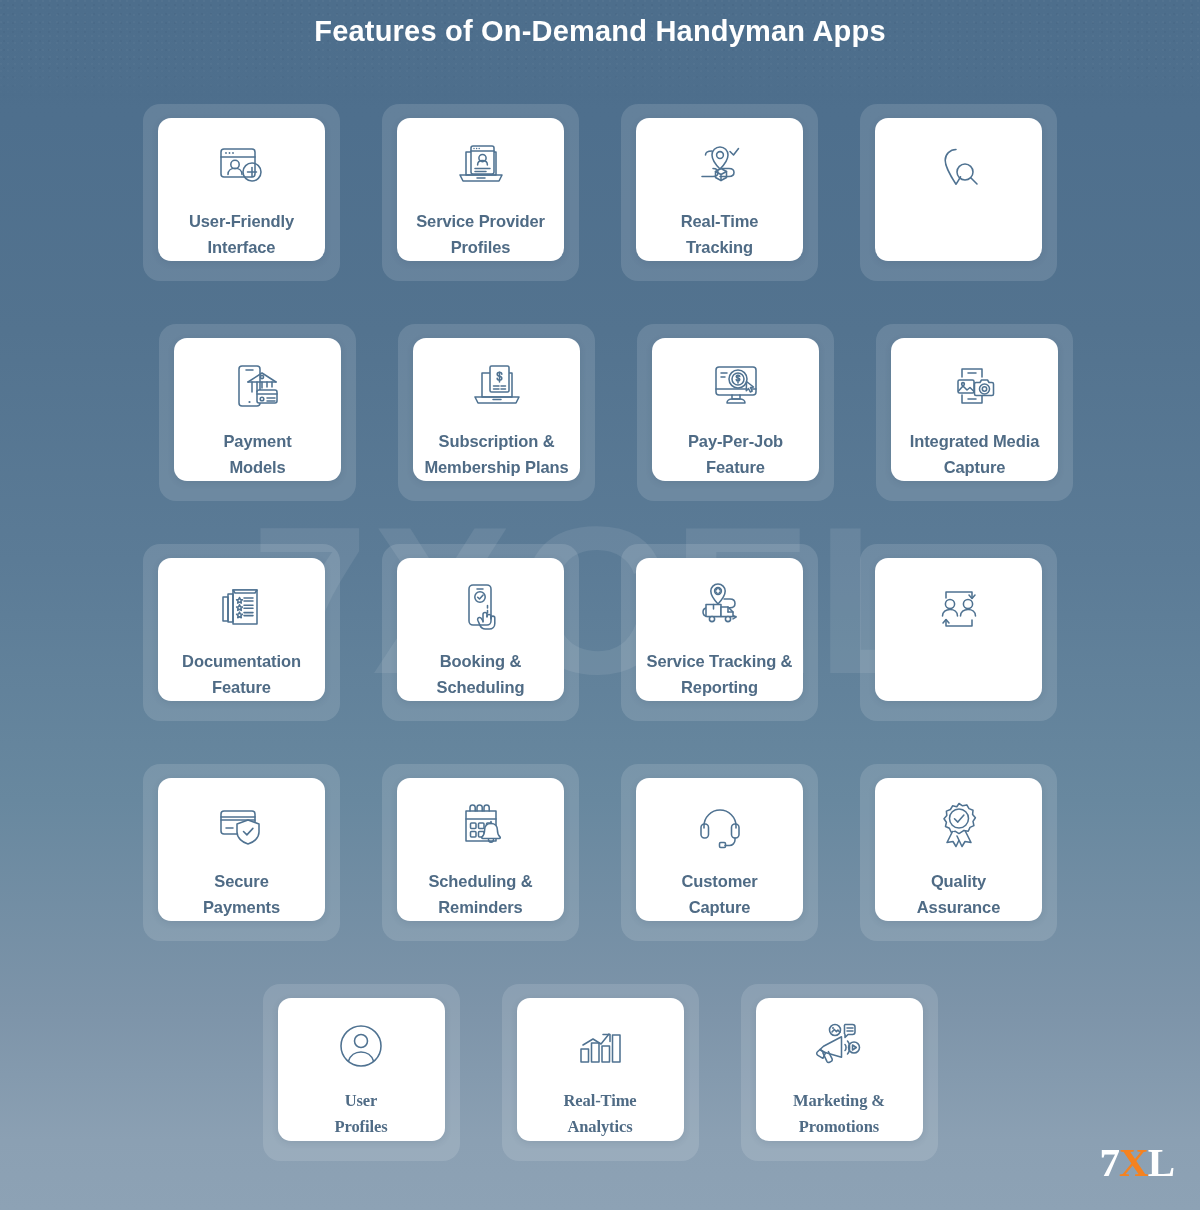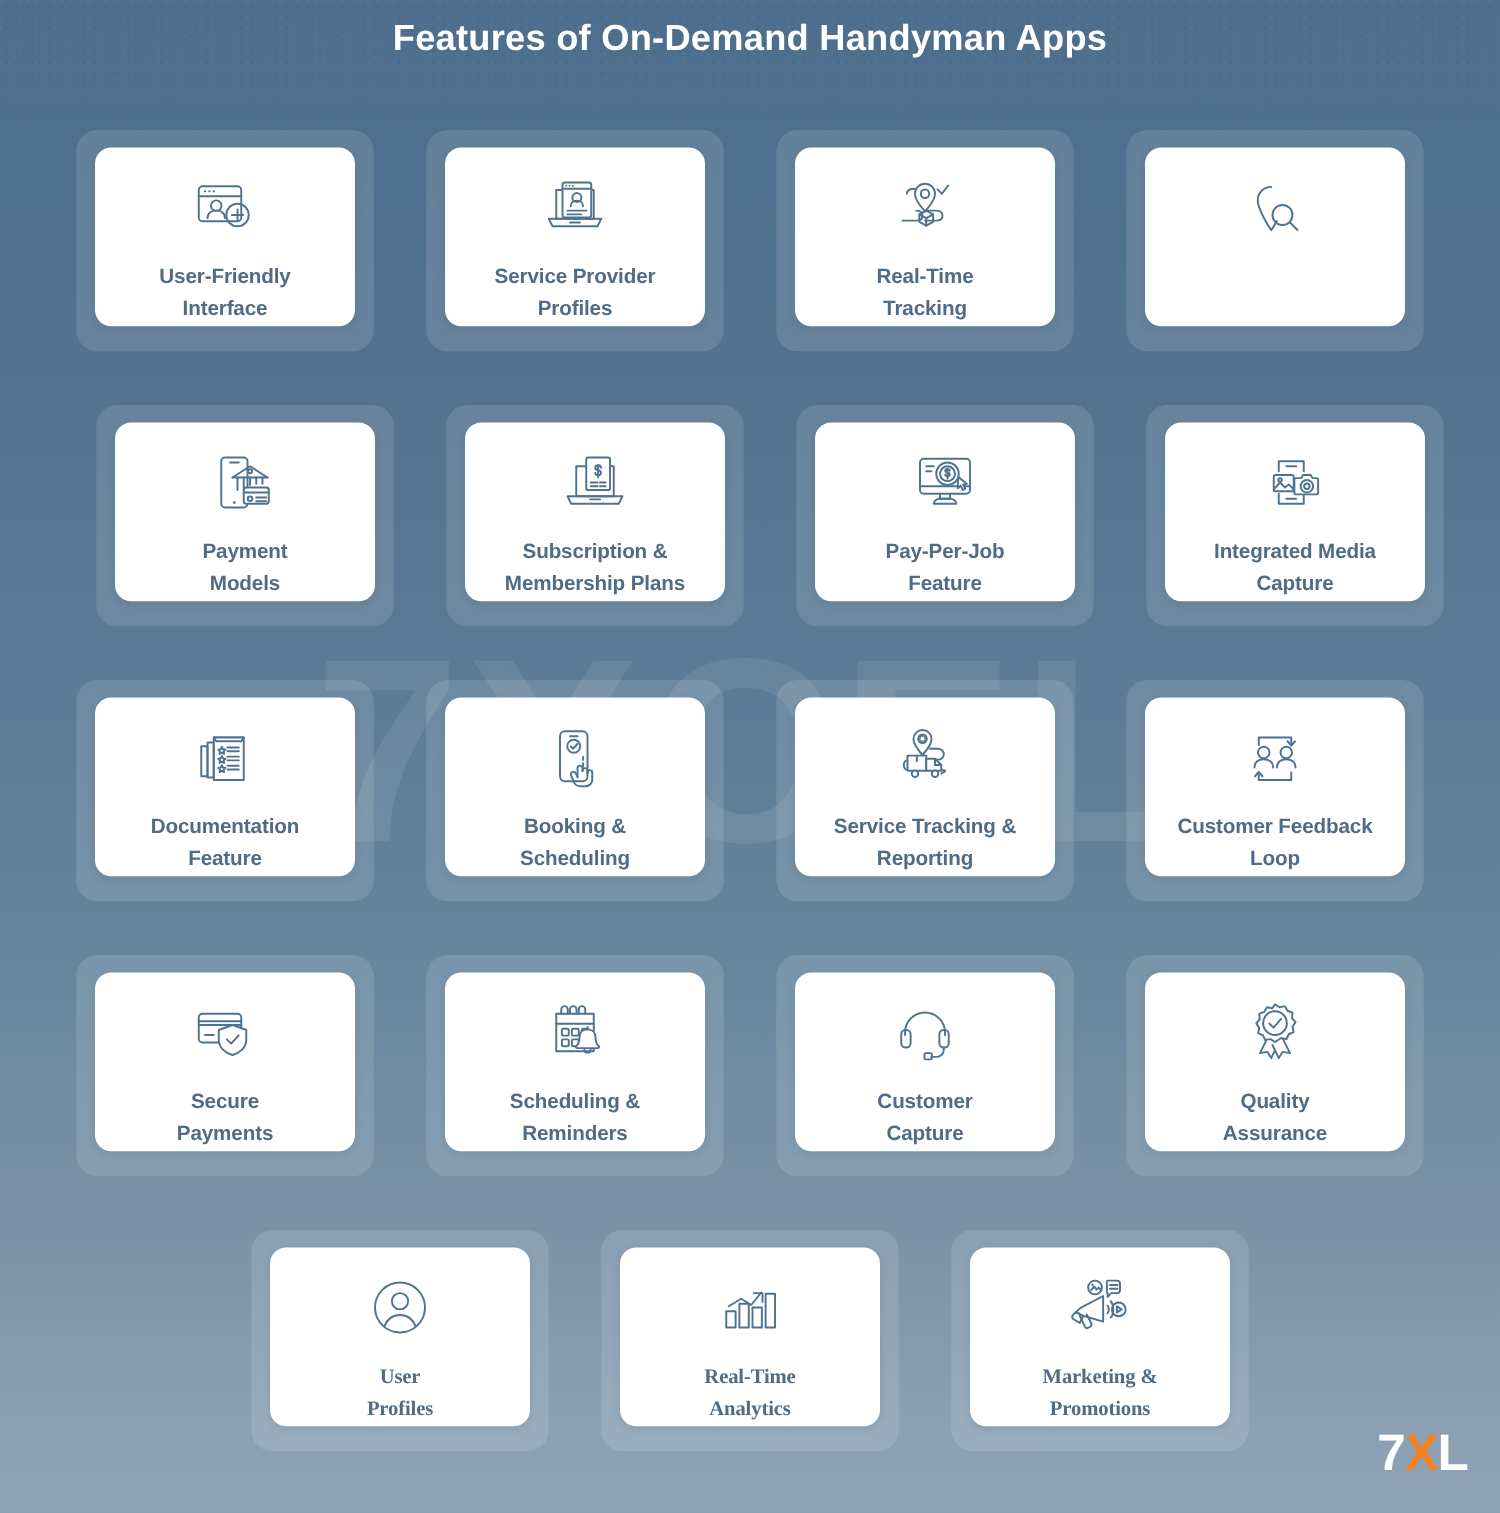--- a/index.html
+++ b/index.html
@@ -92,21 +92,21 @@
   #row5 { top: 984px; font-family: Liberation Serif, serif; }
 
   .row {
     display: flex;
     justify-content: center;
     gap: 42px;
   }
 
   
   .frame {
-    width: 238px;
+    width: 197px;
     height: 177px;
     border-radius: 17px;
     background: rgba(255,255,255,0.125);
     padding: 14px 15px 20px 15px;
     box-sizing: border-box;
   }
 
   
   .card {
     width: 100%;
@@ -158,20 +158,21 @@
   
   #logo {
     position: absolute;
     right: 26px;
     bottom: 27px;
     font-size: 41px;
     font-weight: 800;
     letter-spacing: -1px;
     line-height: 1;
     user-select: none;
+    font-family: Liberation Serif, serif;
   }
   #logo .w { color: #ffffff; }
   #logo .o { color: #f58220; }
 </style>
 </head>
 <body>
 
 <div id="poster">
 
   <div id="noise-band"></div>
@@ -428,22 +429,20 @@
               <circle cx="19" cy="24" r="4.6"></circle>
               <path d="M11.5 36c0-4.3 3.4-6.6 7.5-6.6s7.5 2.3 7.5 6.6"></path>
               <circle cx="37" cy="24" r="4.6"></circle>
               <path d="M29.5 36c0-4.3 3.4-6.6 7.5-6.6s7.5 2.3 7.5 6.6"></path>
               <path d="M15 18v-6h26v6"></path>
               <path d="M38 15l3 3.4 3-3.4"></path>
               <path d="M41 40v6H15v-6"></path>
               <path d="M18 43l-3-3.4-3 3.4"></path>
             </svg>
           </div>
-          <div class="card-label">Customer Feedback
-Loop</div>
         </div>
       </div>
     </div>
   </div>
 
   <div class="grid" id="row4">
     <div class="row">
       <div class="frame">
         <div class="card">
           <div class="icon-wrap">

